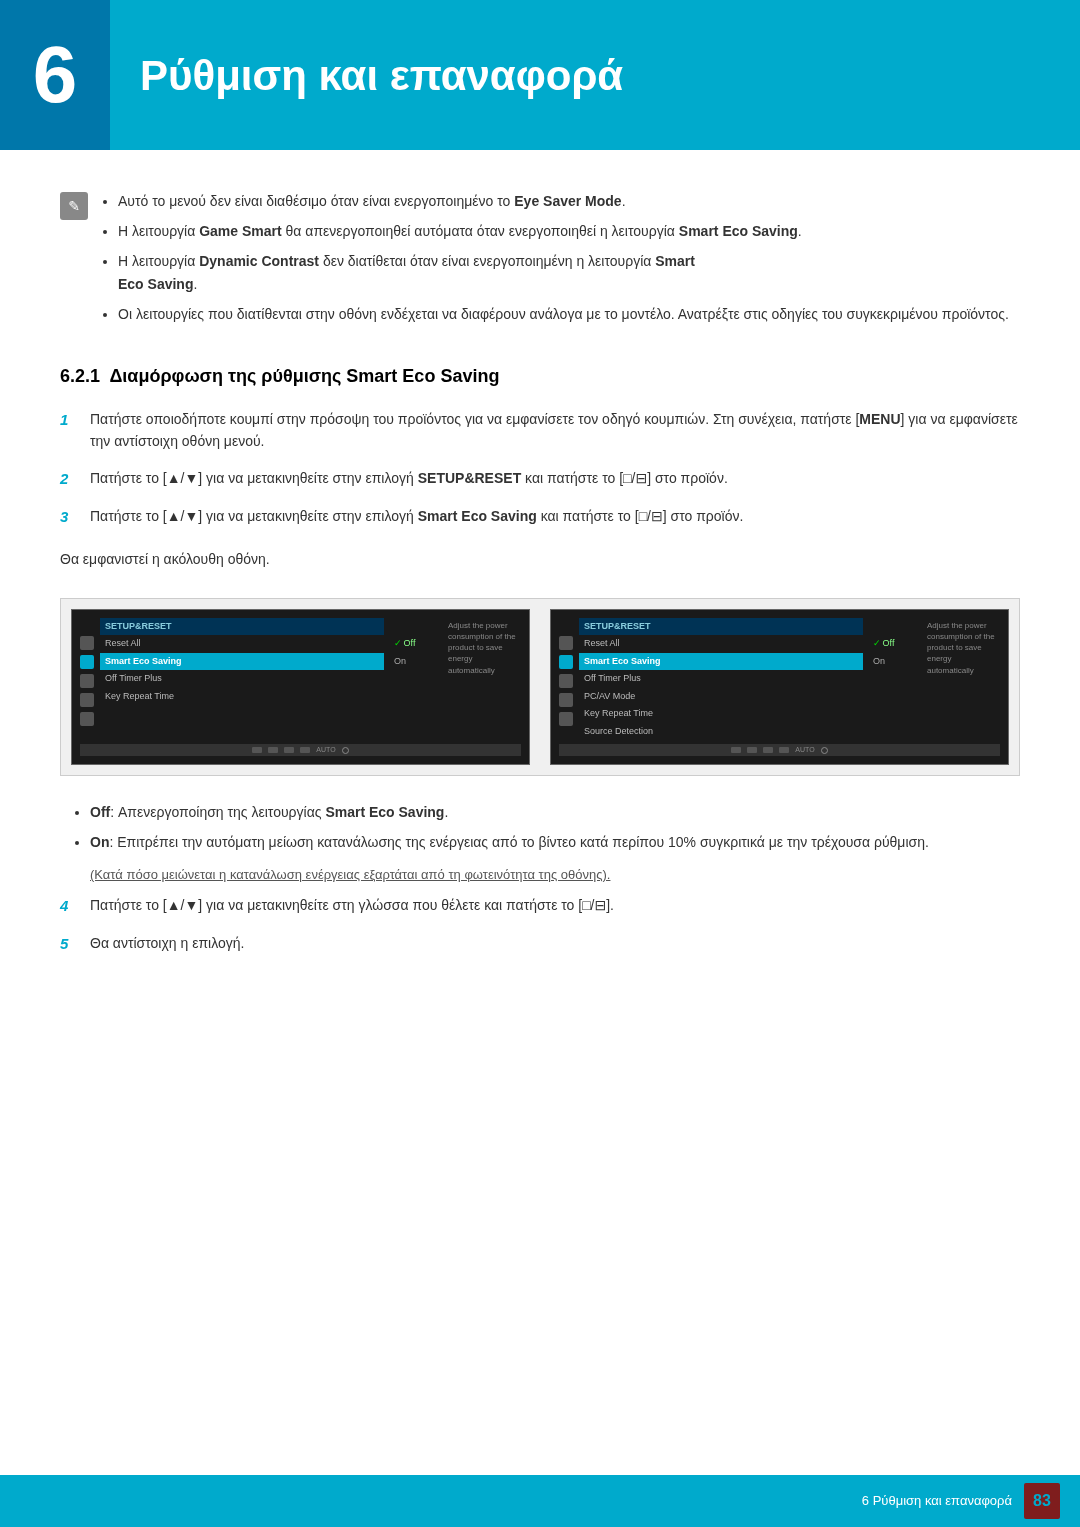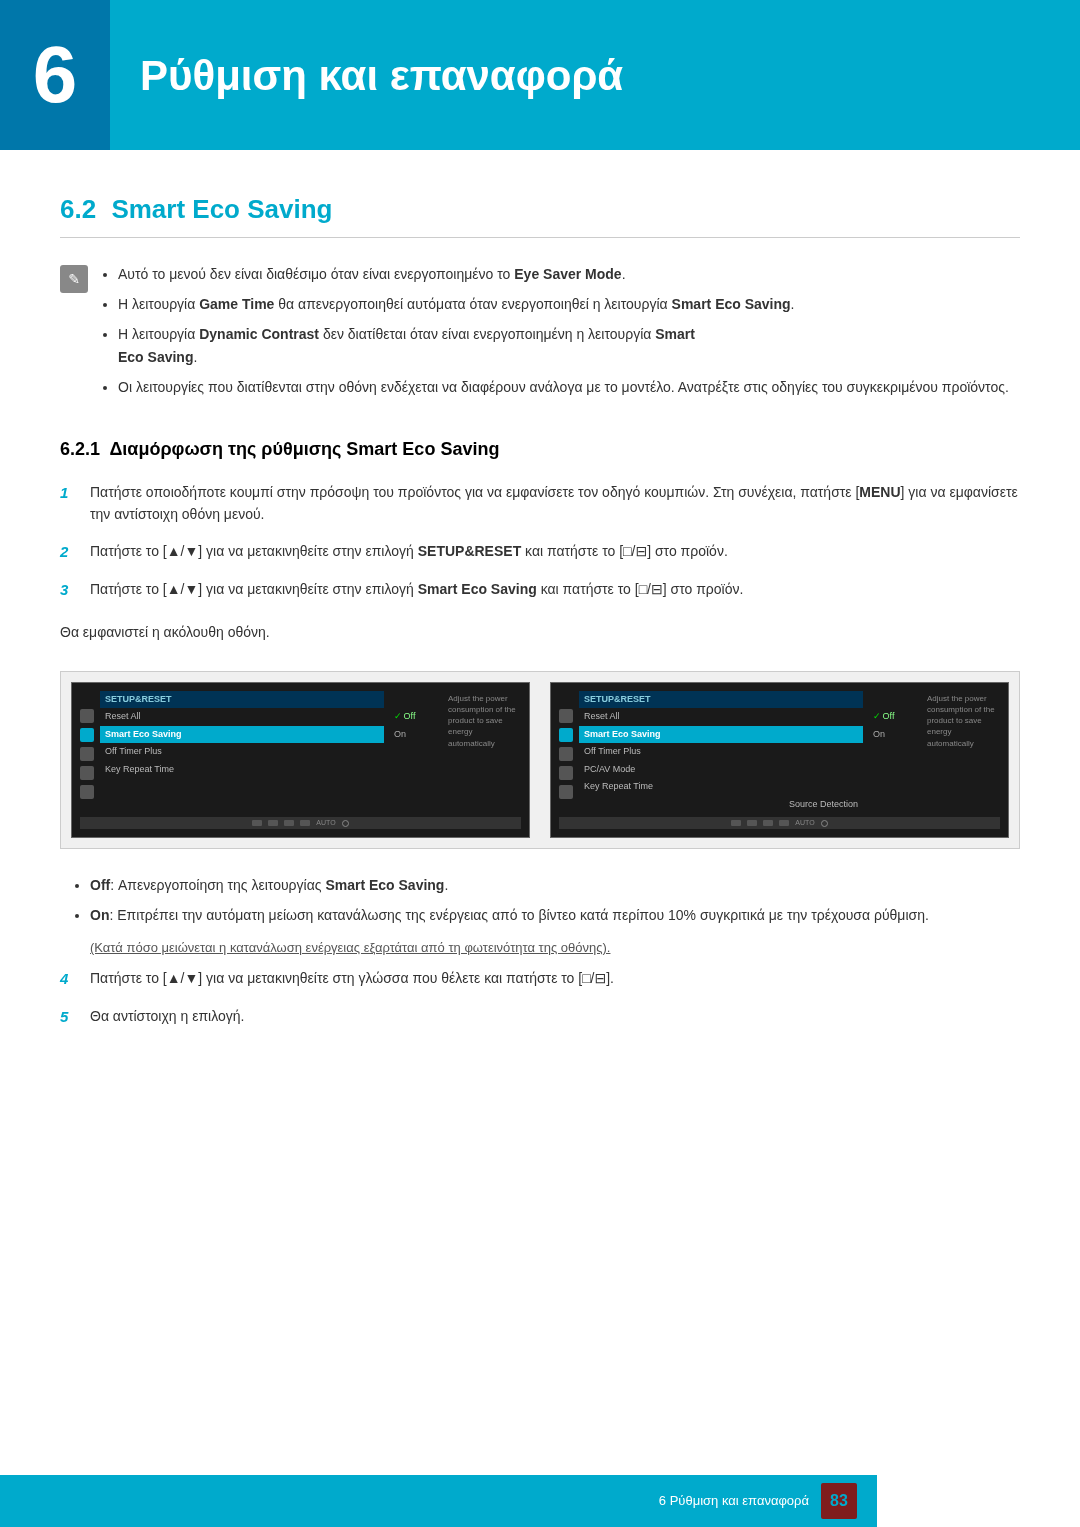--- a/index.html
+++ b/index.html
@@ -173,21 +173,21 @@
       color: #555;
       text-decoration: underline;
     }
 
     
     .footer {
       position: fixed;
       bottom: 0;
       left: 0;
       right: 0;
-      width: 877px;
+      width: 1080px;
       background: #00aacc;
       display: flex;
       justify-content: flex-end;
       align-items: center;
       padding: 8px 20px;
       gap: 12px;
     }
     .footer-text {
       color: #fff;
       font-size: 13px;
@@ -212,34 +212,30 @@
   <div class="chapter-number-box">
     <span>6</span>
   </div>
   <div class="chapter-title-box">
     <h1>Ρύθμιση και επαναφορά</h1>
   </div>
 </div>
 
 <div class="content">
 
-  <div class="section-title">
-    <span class="section-number">6.2</span>
-    <span>Smart Eco Saving</span>
-  </div>
 
 
   <div class="notes-box">
     <div class="note-icon"></div>
     <ul class="notes-list">
       <li>
         Αυτό το μενού δεν είναι διαθέσιμο όταν είναι ενεργοποιημένο το <strong>Eye Saver Mode</strong>.
       </li>
       <li>
-        Η λειτουργία <strong>Game Time</strong> θα απενεργοποιηθεί αυτόματα όταν ενεργοποιηθεί η λειτουργία <strong>Smart Eco Saving</strong>.
+        Η λειτουργία <strong>Game Smart</strong> θα απενεργοποιηθεί αυτόματα όταν ενεργοποιηθεί η λειτουργία <strong>Smart Eco Saving</strong>.
       </li>
       <li>
         Η λειτουργία <strong>Dynamic Contrast</strong> δεν διατίθεται όταν είναι ενεργοποιημένη η λειτουργία <strong>Smart<br>Eco Saving</strong>.
       </li>
       <li>
         Οι λειτουργίες που διατίθενται στην οθόνη ενδέχεται να διαφέρουν ανάλογα με το μοντέλο. Ανατρέξτε στις οδηγίες του συγκεκριμένου προϊόντος.
       </li>
     </ul>
   </div>
 
@@ -321,21 +317,21 @@
           <div style="width:14px; height:14px; background:#555; border-radius:2px;"></div>
         </div>
 
         <div style="flex:1;">
           <div style="background:#003355; color:#88ccdd; font-size:9px; padding:2px 5px; font-weight:bold;">SETUP&amp;RESET</div>
           <div style="color:#bbb; font-size:9px; padding:2px 5px;">Reset All</div>
           <div style="background:#00aacc; color:#fff; font-size:9px; padding:2px 5px; font-weight:bold;">Smart Eco Saving</div>
           <div style="color:#bbb; font-size:9px; padding:2px 5px;">Off Timer Plus</div>
           <div style="color:#bbb; font-size:9px; padding:2px 5px;">PC/AV Mode</div>
           <div style="color:#bbb; font-size:9px; padding:2px 5px;">Key Repeat Time</div>
-          <div style="color:#bbb; font-size:9px; padding:2px 5px;text-align:right;">Source Detection</div>
+          <div style="color:#bbb; font-size:9px; padding:2px 5px;">Source Detection</div>
         </div>
 
         <div style="display:flex; flex-direction:column; gap:3px; padding-top:18px; min-width:50px;">
           <div style="color:#88ff88; font-size:9px; padding:1px 4px; display:flex; align-items:center; gap:2px;"><span style="color:#0d0;">✓</span> Off</div>
           <div style="color:#aaa; font-size:9px; padding:1px 4px;">On</div>
         </div>
 
         <div style="font-size:8px; color:#888; width:75px; line-height:1.4; padding:2px;">Adjust the power consumption of the product to save energy automatically</div>
       </div>
 

